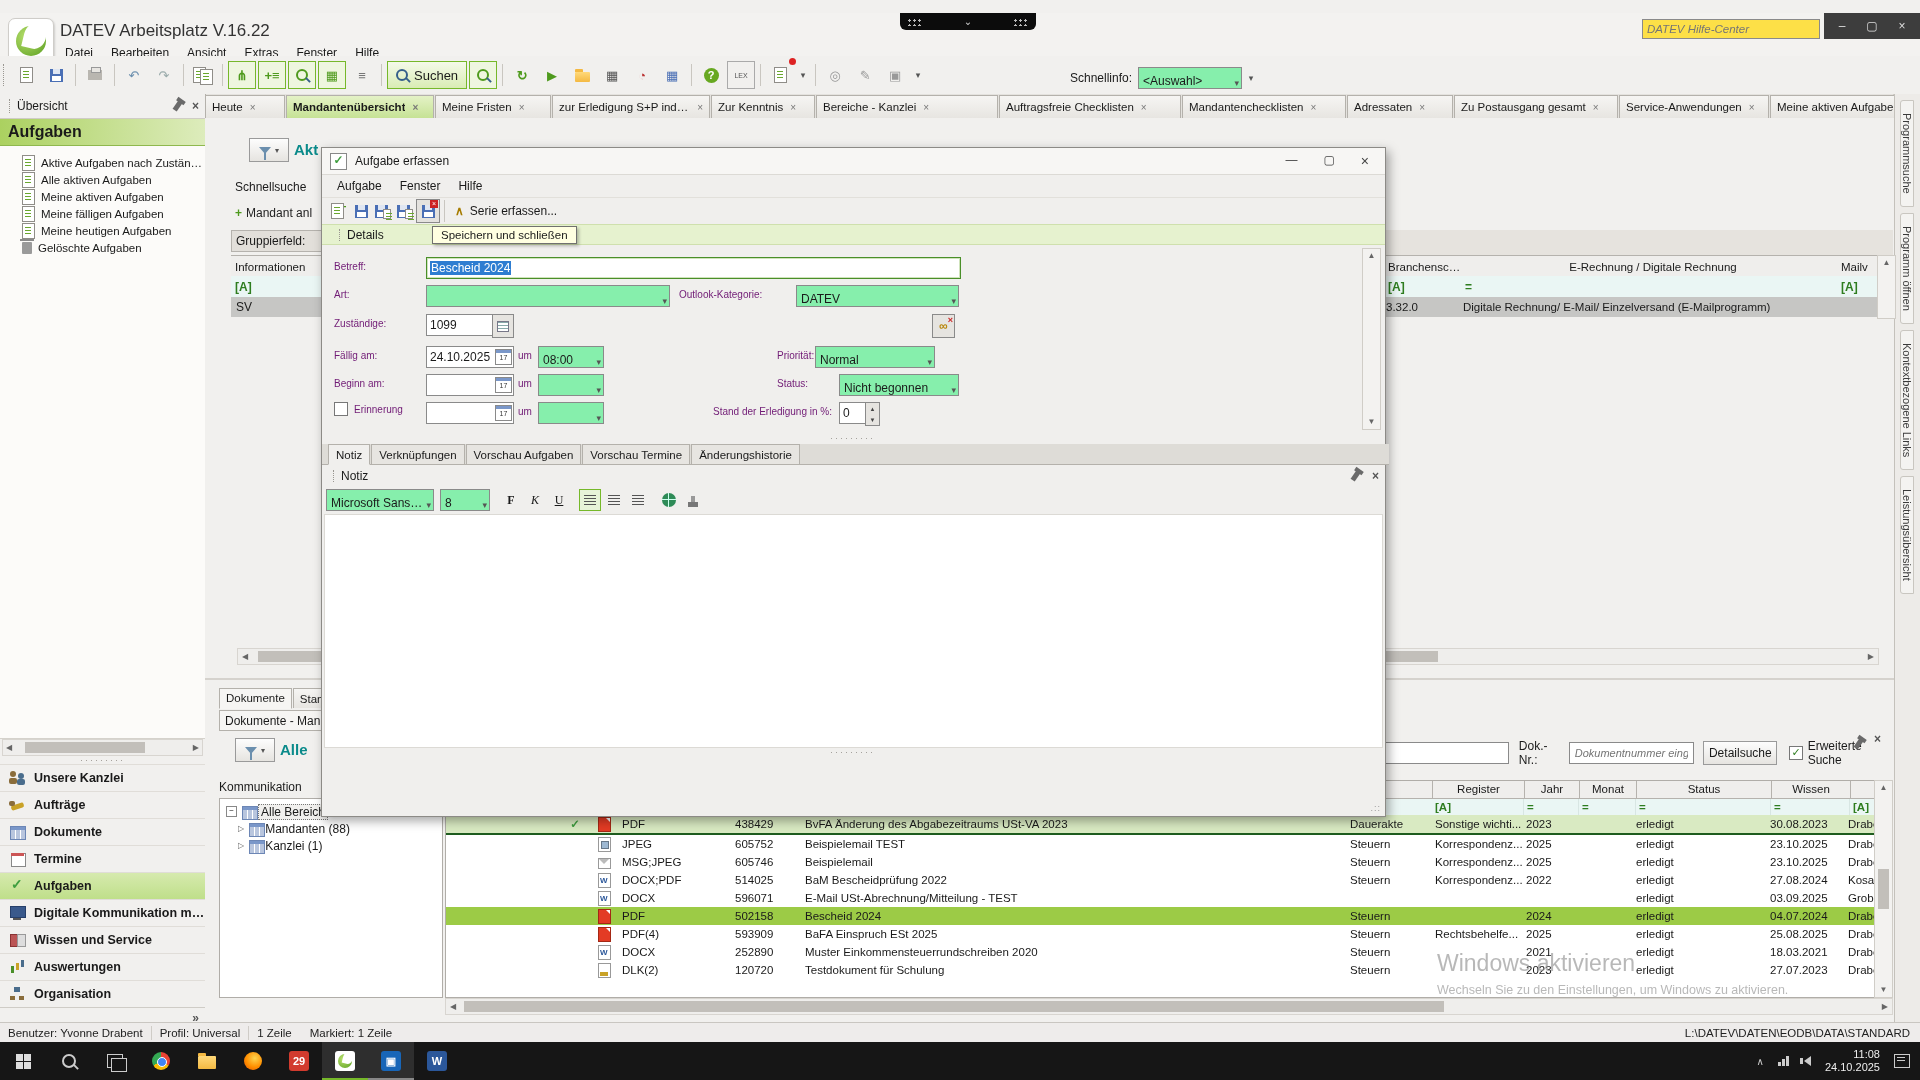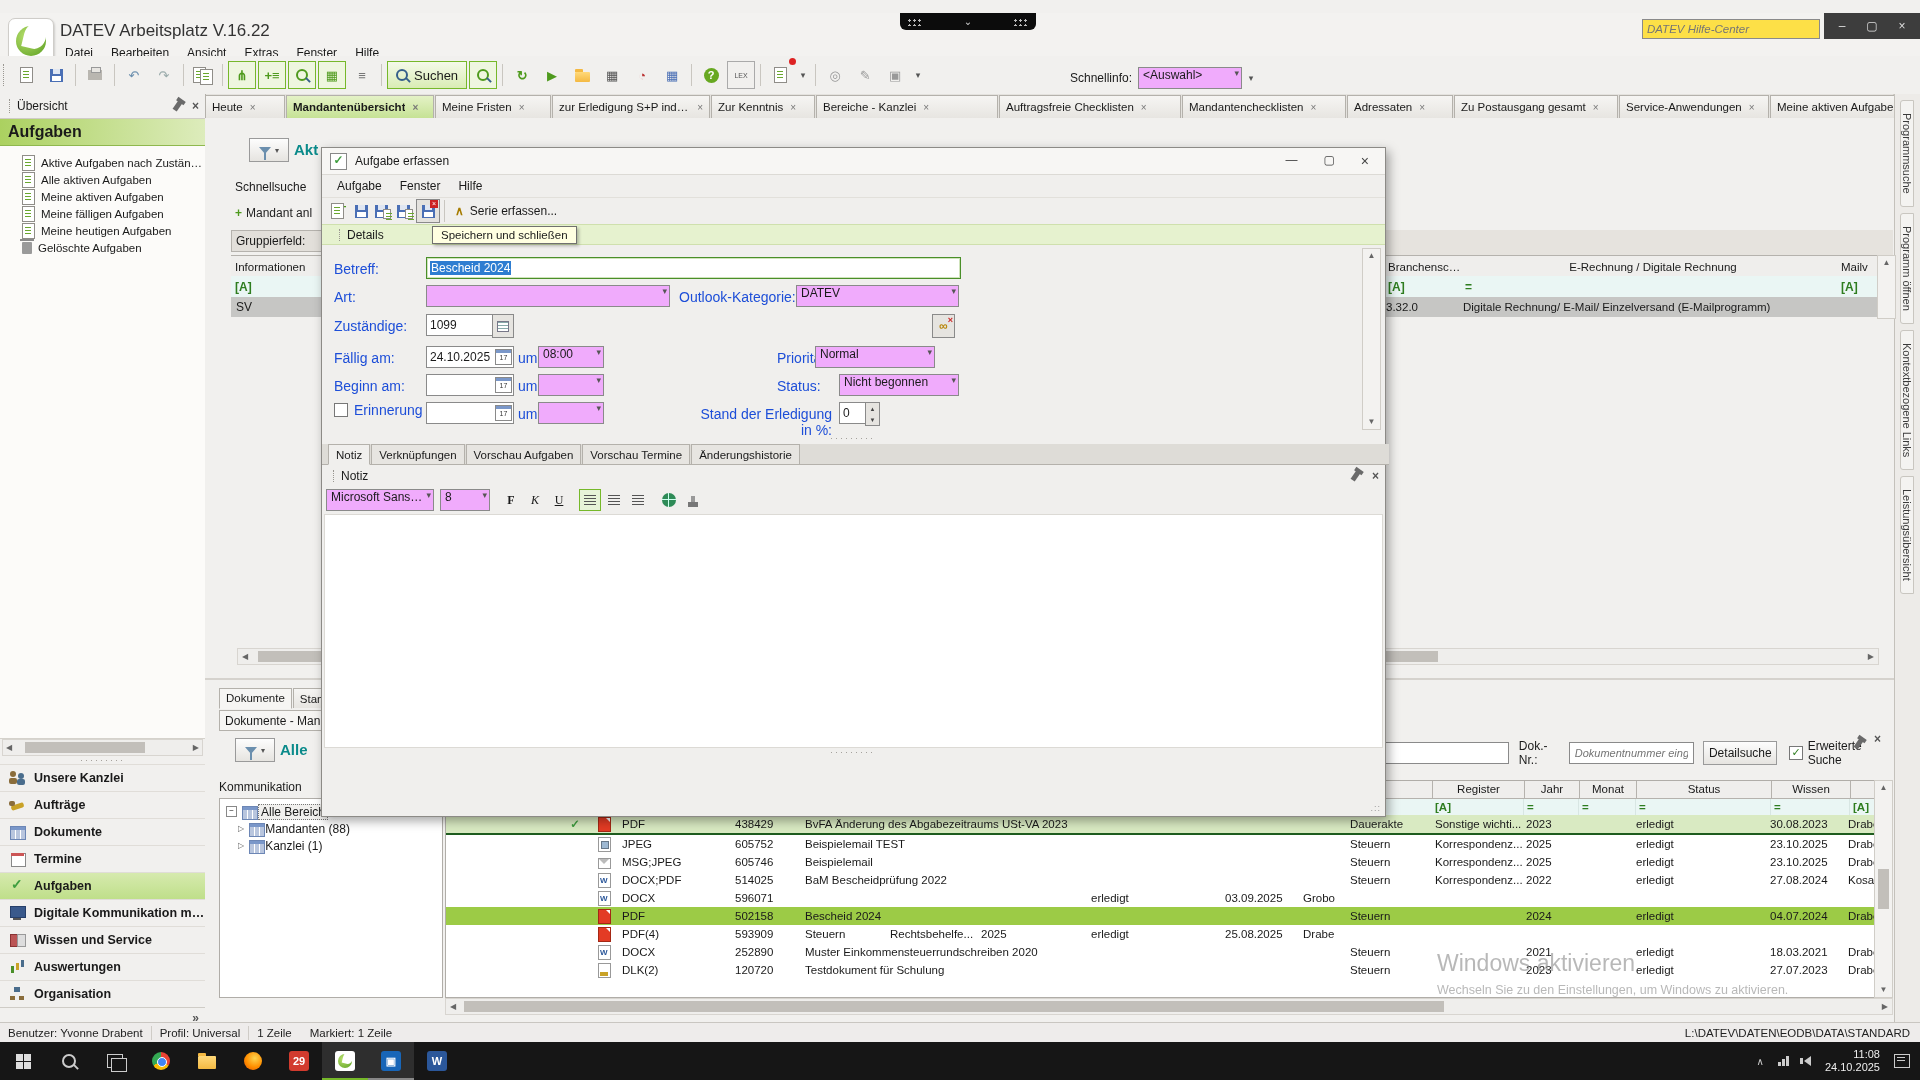--- a/index.html
+++ b/index.html
@@ -131,23 +131,23 @@
   
   #dialog{left:321px;top:147px;width:1063px;height:668px;background:#f0efed;border:1px solid #8c8a86;box-shadow:3px 4px 10px rgba(0,0,0,.35);z-index:50}
   #dlg-title{height:26px;background:#f7f6f4;border-bottom:1px solid #dcdad5;display:flex;align-items:center;padding:0 8px}
   .dlg-ico{width:15px;height:15px;border:1px solid #888;background:#fff;color:#3f9e3f;font-size:12px;line-height:13px;text-align:center;font-weight:bold;margin-right:8px}
   #dlg-menu{height:22px;display:flex;align-items:center;padding-left:6px;border-bottom:1px solid #e2e0db}
   #dlg-tools{height:26px;display:flex;align-items:center;padding-left:6px}
   .dbtn{width:22px;height:22px;display:flex;align-items:center;justify-content:center;position:relative}
   .dbtn.pressed{border:1px solid #8a8a8a;background:#e4e2de}
   #dlg-details{height:19px;background:#e6f2cf;display:flex;align-items:center;padding-left:14px;border-top:1px solid #cfe0ad;border-bottom:1px solid #cfe0ad}
   #tooltip{left:110px;top:78px;background:#ffffe1;border:1px solid #707070;padding:2px 8px;font-size:11.5px;box-shadow:2px 2px 3px rgba(0,0,0,.25);z-index:60}
-  .lbl{font-size:14px;color:#1d4ed8}
+  .lbl{font-size:10px;color:#701a75}
   .ipt{background:#fff;border:1px solid #8a8a8a;height:20px;display:flex;align-items:center;padding:0 3px;font-size:12px}
-  .cmb{background:#f0abfc;border:1px solid #8a8a8a;height:20px;display:flex;align-items:flex-start;padding:0 2px 0 4px;font-size:12px}
+  .cmb{background:#86efac;border:1px solid #8a8a8a;height:20px;display:flex;align-items:flex-end;padding:0 2px 0 4px;font-size:12px}
   .cmb .ar{margin-left:auto;color:#555;font-size:9px;padding-left:4px}
   .sel{background:#2e7dd1;color:#fff;padding:0 1px}
   .dtab{height:19px;border:1px solid #b4b1ab;border-bottom:none;background:#e7e5e1;display:flex;align-items:center;padding:0 7px;font-size:11.5px;margin-right:1px}
   .dtab.act{background:#f0efed;position:relative;top:1px;border-bottom:1px solid #f0efed}
   .fmtbtn{width:20px;height:20px;display:flex;align-items:center;justify-content:center;margin:0 1px;border:1px solid transparent}
   .fmtbtn.act{border:1px solid #76b82a;background:#e7f3d8}
   .alines{width:12px;height:10px;background:repeating-linear-gradient(#555 0 1px,transparent 1px 3px)}
   .ic-globe{width:14px;height:14px;border-radius:50%;background:#2e8b57;position:relative}
   .ic-globe::before{content:'';position:absolute;left:0;top:6px;width:14px;height:1px;background:#cfe}
   .ic-globe::after{content:'';position:absolute;left:6px;top:0;width:1px;height:14px;background:#cfe}
@@ -658,20 +658,21 @@
         <div class="cbe">Kosari</div>
     </div>
     <div class="dt-row">
       <div class="c0"></div>
         <div class="cchk"></div>
       <div class="cic">
           <span class="fic word"></span>
         </div>
       <div class="ctyp">DOCX</div>
         <div class="cnr">596071</div>
+      <div class="cti">E-Mail USt-Abrechnung/Mitteilung - TEST</div>
         <div class="cord"></div>
       <div class="creg"></div>
         <div class="cjr"></div>
         <div class="cmo"></div>
       <div class="cst">erledigt</div>
         <div class="cda">03.09.2025</div>
         <div class="cbe">Grobo</div>
     </div>
     <div class="dt-row" style="background:#9ccb46">
       <div class="c0"></div>
@@ -691,20 +692,21 @@
         <div class="cbe">Drabe</div>
     </div>
     <div class="dt-row">
       <div class="c0"></div>
         <div class="cchk"></div>
       <div class="cic">
           <span class="fic pdf"></span>
         </div>
       <div class="ctyp">PDF(4)</div>
         <div class="cnr">593909</div>
+      <div class="cti">BaFA Einspruch ESt 2025</div>
         <div class="cord">Steuern</div>
       <div class="creg">Rechtsbehelfe...</div>
         <div class="cjr">2025</div>
         <div class="cmo"></div>
       <div class="cst">erledigt</div>
         <div class="cda">25.08.2025</div>
         <div class="cbe">Drabe</div>
     </div>
     <div class="dt-row">
       <div class="c0"></div>

